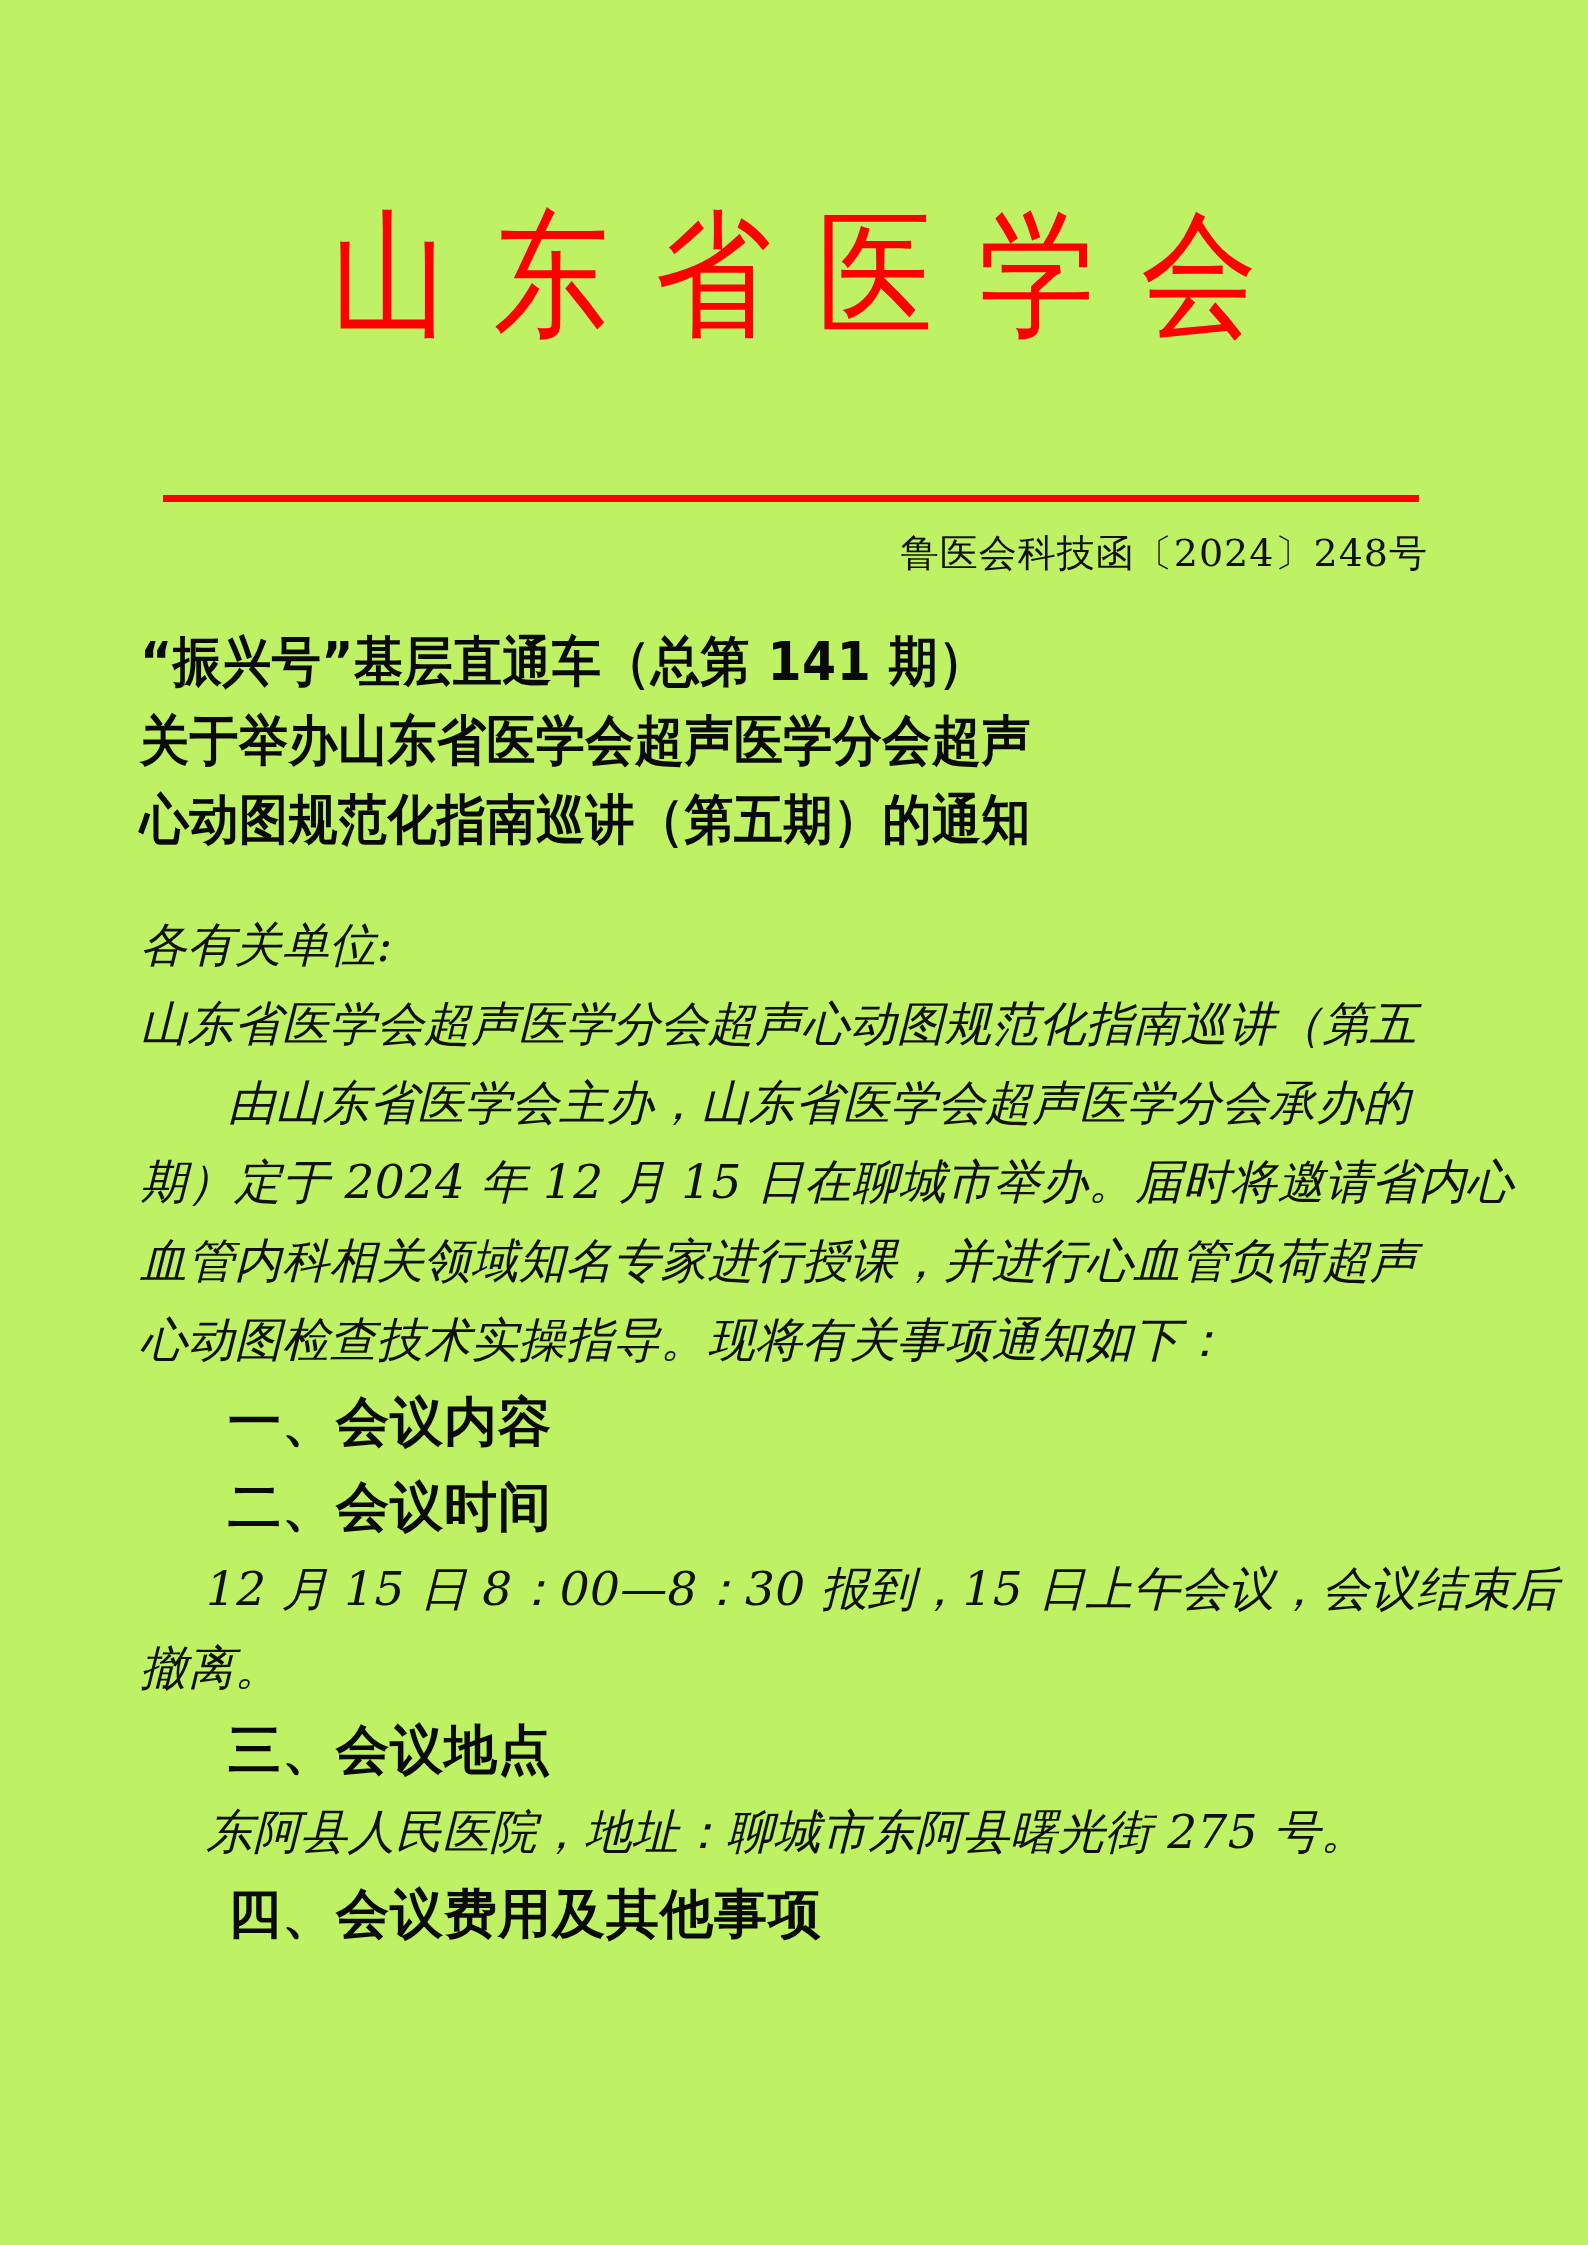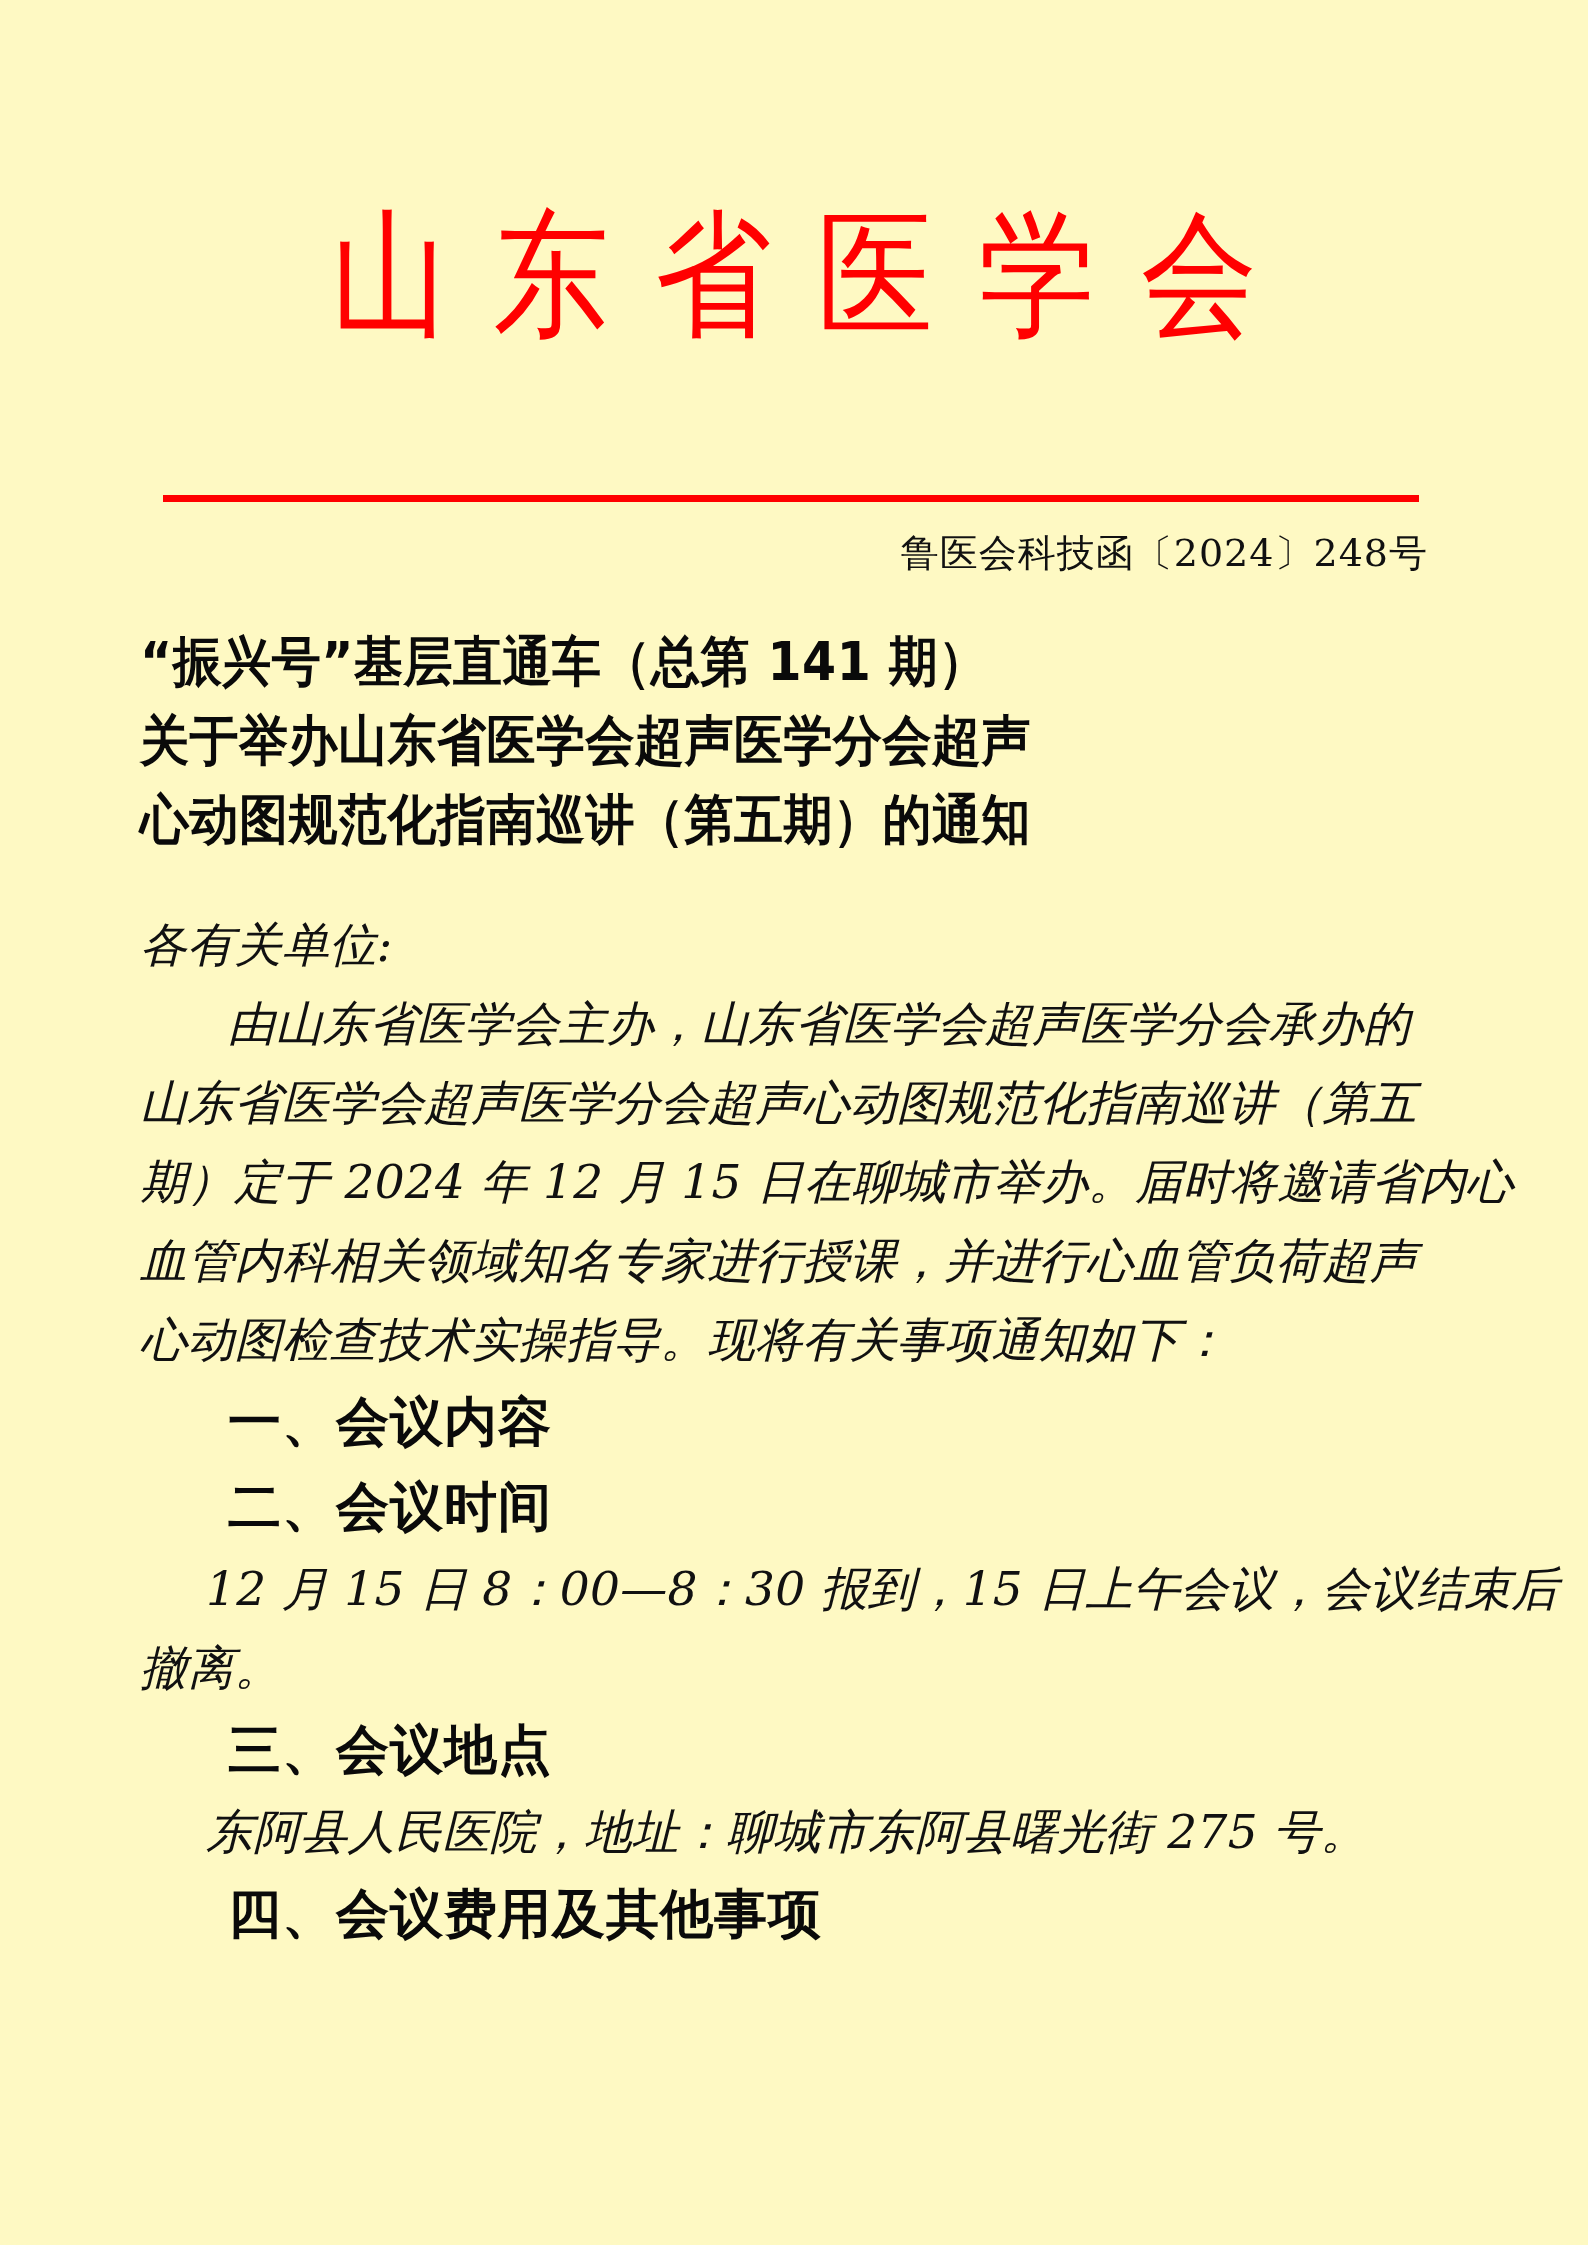--- a/index.html
+++ b/index.html
@@ -13,21 +13,21 @@
     position: relative;
     font-family: "DejaVu Serif", serif;
     overflow: hidden;
   }
 
   .page {
     position: absolute;
     left: 0; top: 0;
     width: 1588px;
     height: 2245px;
-    background: #fef9c3;
+    background: #bef264;
   }
 
   
   .letterhead {
     position: absolute;
     left: 0;
     top: 206px;
     width: 1588px;
     text-align: center;
     white-space: nowrap;
@@ -135,22 +135,22 @@
   <div class="doc-title">
     <div class="tline">“振兴号”基层直通车（总第 141 期）</div>
     <div class="tline">关于举办山东省医学会超声医学分会超声</div>
     <div class="tline">心动图规范化指南巡讲（第五期）的通知</div>
   </div>
 
   <div class="body-area">
 
     <div class="ln">各有关单位:</div>
 
+    <div class="ln">山东省医学会超声医学分会超声心动图规范化指南巡讲（第五</div>
     <div class="ln indent">由山东省医学会主办，山东省医学会超声医学分会承办的</div>
-    <div class="ln">山东省医学会超声医学分会超声心动图规范化指南巡讲（第五</div>
     <div class="ln">期）定于 2024 年 12 月 15 日在聊城市举办。届时将邀请省内心</div>
     <div class="ln">血管内科相关领域知名专家进行授课，并进行心血管负荷超声</div>
     <div class="ln">心动图检查技术实操指导。现将有关事项通知如下：</div>
 
     <div class="heading">一、会议内容</div>
 
     <div class="heading">二、会议时间</div>
     <div class="ln indent-one">12 月 15 日 8：00—8：30 报到，15 日上午会议，会议结束后</div>
     <div class="ln">撤离。</div>
 

